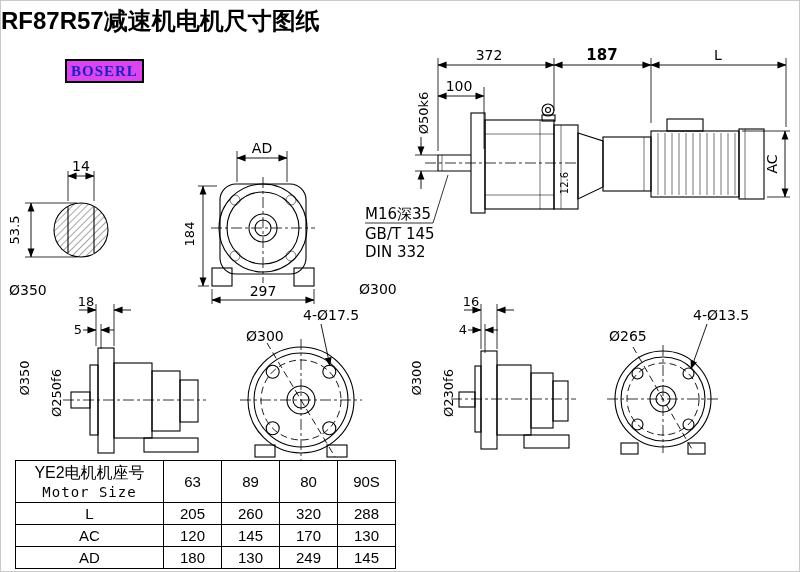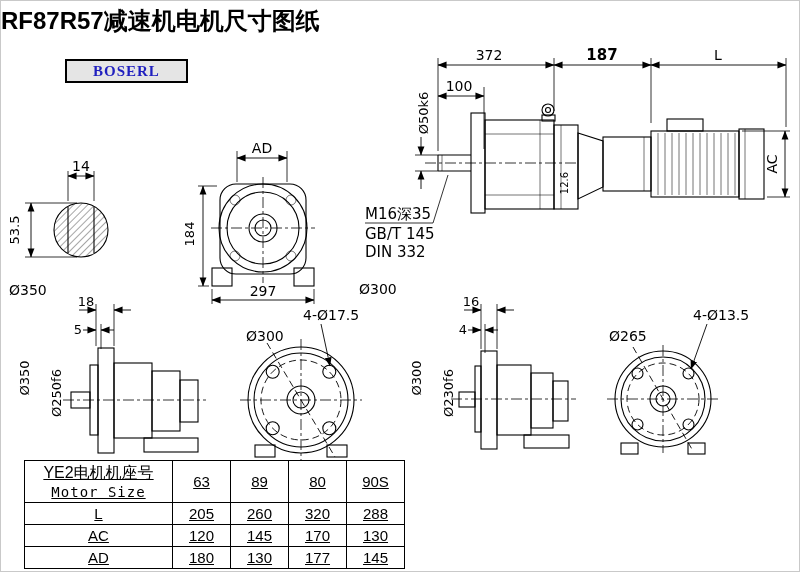--- a/index.html
+++ b/index.html
@@ -1,33 +1,33 @@
 <!DOCTYPE html>
 <html><head>
 <meta charset="utf-8">
 <style>
   html,body{margin:0;padding:0;}
   body{width:800px;height:572px;background:#fff;position:relative;overflow:hidden;
        font-family:"Liberation Sans",sans-serif;}
   .sheet{position:absolute;inset:0;border:1px solid #c9c9c9;box-sizing:border-box;background:#fff;}
   .page-title{position:absolute;left:0;top:4px;margin:0;font-size:24px;font-weight:bold;
               color:#000000;font-family:"Liberation Sans",sans-serif;white-space:nowrap;}
-  .logo{position:absolute;left:64px;top:58px;border:2px solid #000;padding:1px 26px;background:#e5e5e5;}
+  .logo{position:absolute;left:64px;top:58px;border:2px solid #000;padding:1px 4px;background:#d946ef;}
   .logo span{font-family:"Liberation Serif",serif;font-weight:bold;font-size:15px;color:#1f1fbf;letter-spacing:1px;}
   svg.drawing{position:absolute;left:0;top:0;}
   svg text{font-family:"DejaVu Sans",sans-serif;fill:#000;}
   .t10{font-size:10px}.t13{font-size:13px}.t14{font-size:14px}.t15{font-size:15px}
   .mid{text-anchor:middle}.b{font-weight:bold}
   .ln{fill:none;stroke:#000;stroke-width:1.1}
   .thin{fill:none;stroke:#000;stroke-width:0.55}
   .ext{stroke:#000;stroke-width:0.8}
   .dim{fill:none;stroke:#000;stroke-width:0.9}
   .cl{fill:none;stroke:#000;stroke-width:0.8;stroke-dasharray:11 3 3 3}
   .dsh{fill:none;stroke:#000;stroke-width:0.9;stroke-dasharray:7 4}
-  table.size-table{position:absolute;left:23px;top:459px;border-collapse:collapse;table-layout:fixed;background:#fff;text-decoration:underline;}
+  table.size-table{position:absolute;left:14px;top:459px;border-collapse:collapse;table-layout:fixed;background:#fff;}
   .size-table th,.size-table td{border:1.5px solid #000;text-align:center;vertical-align:middle;
       font-weight:normal;font-size:15px;padding:0;color:#000;}
   .size-table .lab{width:147px;}
   .size-table .val{width:57px;}
   .size-table .hrow{height:42px;}
   .size-table .drow{height:22px;}
   .size-table .cn{font-size:16px;line-height:20px;}
   .size-table .en{font-family:"DejaVu Sans Mono",monospace;font-size:14px;letter-spacing:1px;line-height:18px;}
 </style>
 </head>
@@ -273,19 +273,19 @@
         <td class="lab">AC</td>
         <td class="val">120</td>
         <td class="val">145</td>
         <td class="val">170</td>
         <td class="val">130</td>
       </tr>
       <tr class="drow">
         <td class="lab">AD</td>
         <td class="val">180</td>
         <td class="val">130</td>
-        <td class="val">177</td>
+        <td class="val">249</td>
         <td class="val">145</td>
       </tr>
     </tbody>
   </table>
 
 </div>
 
 </body></html>

